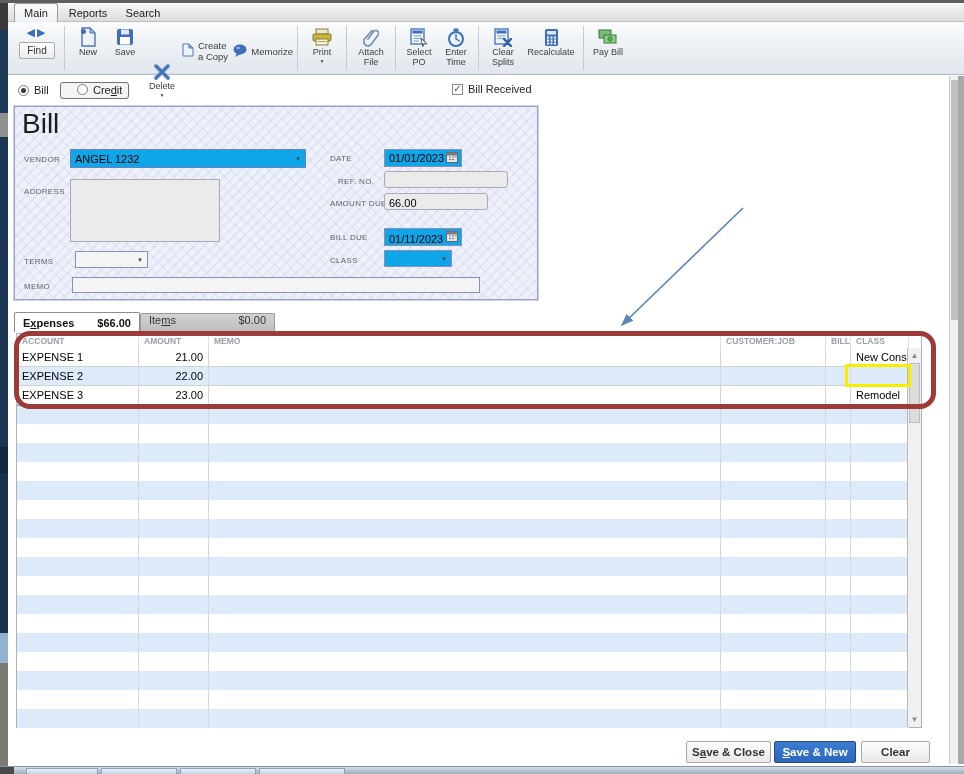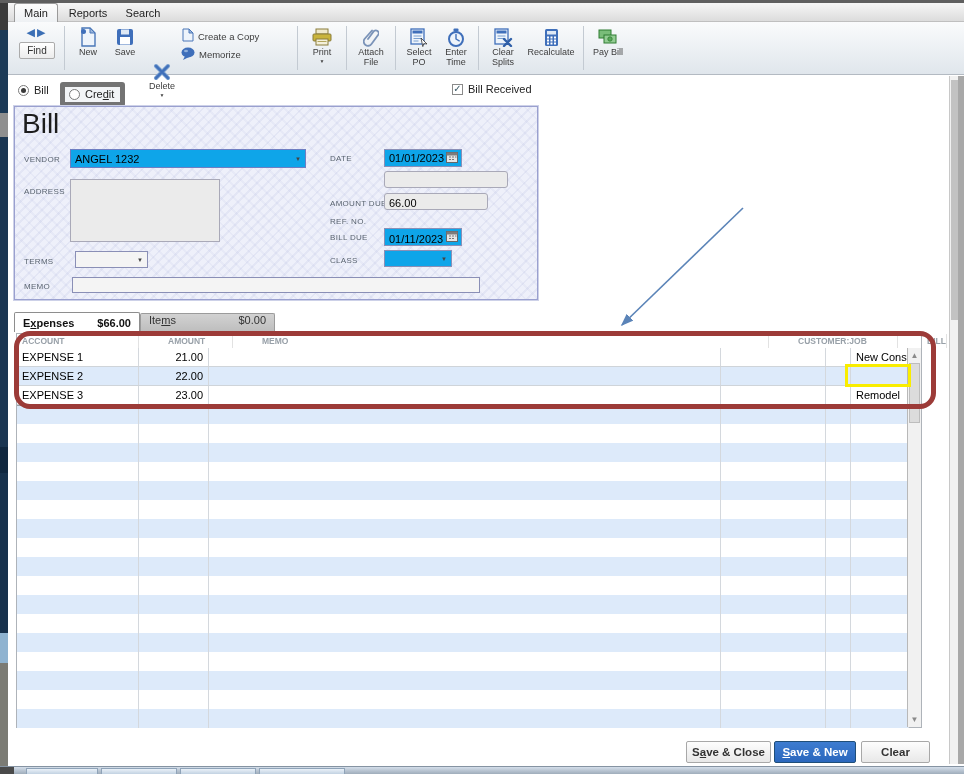--- a/index.html
+++ b/index.html
@@ -25,36 +25,36 @@
   .tsep { width:1px; background:#c3cad2; margin:4px 4px; }
   .tbtn { display:flex; flex-direction:column; align-items:center; justify-content:flex-start;
           padding-top:5px; font-size:9px; color:#3c3c3c; text-align:center; line-height:1.1; }
   .tbtn .ticon { height:20px; display:flex; align-items:center; justify-content:center; margin-bottom:1px; }
   .dd-caret { font-size:5px; color:#444; margin-top:1px; }
   #find-group { width:46px; display:flex; flex-direction:column; align-items:center; padding-top:4px; }
   #find-arrows { font-size:11px; letter-spacing:2px; color:#3b6fb5; }
   #find-btn { margin-top:3px; width:36px; height:17px; background:linear-gradient(#fff,#ececec);
               border:1px solid #ababab; border-radius:2px; font-size:10px; color:#333;
               display:flex; align-items:center; justify-content:center; }
-  #copy-group { display:flex; flex-direction:column; justify-content:flex-start; padding-top:6px; gap:3px; width:112px; }
+  #copy-group { display:flex; flex-direction:row; justify-content:flex-start; padding-top:6px; gap:3px; width:112px; }
   .copy-row { display:flex; align-items:center; gap:4px; font-size:9.5px; color:#3c3c3c; }
 
   
   #win-scroll { position:absolute; left:949px; top:76px; width:9px; height:688px;
                 background:#f1f1f1; border-left:1px solid #c8c8c8; }
   #win-scroll-thumb { position:absolute; left:1px; top:4px; width:7px; height:240px; background:#c2c2c2; }
   #edge-gray { position:absolute; left:958px; top:76px; width:6px; height:688px; background:#a8a8a8; }
 
   
   .radio { width:11px; height:11px; border:1px solid #7a7a7a; border-radius:50%; background:#fff;
            display:inline-flex; align-items:center; justify-content:center; }
   .radio.sel::after { content:""; width:5px; height:5px; border-radius:50%; background:#3a3a3a; }
   #bill-radio-group { position:absolute; left:18px; top:84px; display:flex; align-items:center; gap:5px; font-size:11px; color:#222; }
-  #credit-radio-group { position:absolute; left:60px; top:82px; display:flex; align-items:center; gap:5px;
-                        font-size:11px; color:#222; border:5px solid #737373; border-radius:3px; padding:1px 6px 2px 4px; background:#f2f4f6; }
+  #credit-radio-group { position:absolute; left:60px; top:82px; display:flex; gap:5px;
+                        font-size:11px; color:#222; border:1px solid #737373; border-radius:3px; padding:1px 6px 2px 16px; background:#f2f4f6; }
   #bill-received { position:absolute; left:452px; top:83px; display:flex; align-items:center; gap:5px; font-size:11px; color:#222; }
   .checkbox { width:11px; height:11px; border:1px solid #8a8a8a; background:#fff; font-size:10px; line-height:10px;
               color:#3d5a66; display:inline-flex; align-items:center; justify-content:center; }
 
   
   #bill-box { position:absolute; left:14px; top:106px; width:524px; height:194px;
               background:#eef0fa; border:1px solid #9aa0cf; box-shadow:0 0 0 1px #cdd1e8;
               background-image:repeating-linear-gradient(135deg, rgba(130,140,200,0.10) 0 2px, transparent 2px 7px),
                                repeating-linear-gradient(45deg, rgba(130,140,200,0.07) 0 2px, transparent 2px 9px); }
   #bill-title { position:absolute; left:22px; top:108px; font-size:28px; color:#1c1c1c; }
@@ -70,21 +70,21 @@
                   border:1px solid #8e8e8e; border-bottom:none; border-radius:2px 2px 0 0;
                   font-size:11px; font-weight:bold; color:#111; display:flex; align-items:center; justify-content:space-between; padding:0 8px; }
   #items-tab { position:absolute; left:140px; top:313px; width:135px; height:19px;
                background:linear-gradient(#d2d2d2,#bdbdbd); border:1px solid #9b9b9b; border-bottom:none; border-radius:2px 2px 0 0;
                font-size:11px; color:#333; display:flex; justify-content:space-between; padding:0 8px; }
   .mn { text-decoration:underline; }
 
   
   #grid-wrap { position:absolute; left:16px; top:333px; width:906px; height:395px;
                border:1px solid #aeb3b9; background:#fff; }
-  #grid-header { display:grid; grid-template-columns:122px 70px 512px 105px 25px 58px; height:14px; width:892px;gap:24px; }
+  #grid-header { display:grid; grid-template-columns:122px 70px 512px 105px 25px 58px; height:14px; width:892px; }
   #grid-header .hcell { font-size:8.5px; font-weight:bold; color:#98a0a8; padding:2px 0 0 5px;
                         border-right:1px solid #e2e2e2; overflow:hidden; white-space:nowrap; }
   #grid-body { width:892px; }
   .grid-row { display:grid; grid-template-columns:122px 70px 512px 105px 25px 58px; height:19px; background:#fff; }
   .grid-row.alt { background:#ddeafa; }
   .grid-row.filled { border-bottom:1px solid #cfd4d9; height:19px; }
   .grid-row.first-empty { border-top:1px solid #9aa0a6; }
   .grid-row .cell { border-right:1px solid #d4d8dd; font-size:11px; color:#000; overflow:hidden;
                     white-space:nowrap; display:flex; align-items:center; padding:0 5px; }
   .grid-row .cell.col-amount { justify-content:flex-end; }
@@ -348,21 +348,21 @@
     <span>01/01/2023</span>
     <span class="cal">
       <svg width="12" height="12" viewBox="0 0 12 12">
           <rect x="0.5" y="1.5" width="11" height="10" fill="#e6e6e6" stroke="#666"></rect>
           <rect x="0.5" y="1.5" width="11" height="3" fill="#7c7c7c"></rect>
           <path d="M3 6h2M6 6h2M9 6h1.5M3 8.5h2M6 8.5h2" stroke="#777" stroke-width="1"></path>
         </svg>
     </span>
   </div>
 
-  <div class="flabel" style="left:330px;top:177px;margin-top:40px;">REF. NO.</div>
+  <div class="flabel" style="left:338px;top:177px;">REF. NO.</div>
   <div class="ffield gray" style="left:384px;top:171px;width:124px;height:17px;border-radius:3px;">
     <span></span>
   </div>
 
   <div class="flabel" style="left:330px;top:199px;">AMOUNT DUE</div>
   <div class="ffield gray" style="left:384px;top:193px;width:104px;height:17px;border-radius:3px;">
     <span>66.00</span>
   </div>
 
   <div class="flabel" style="left:330px;top:233px;">BILL DUE</div>

